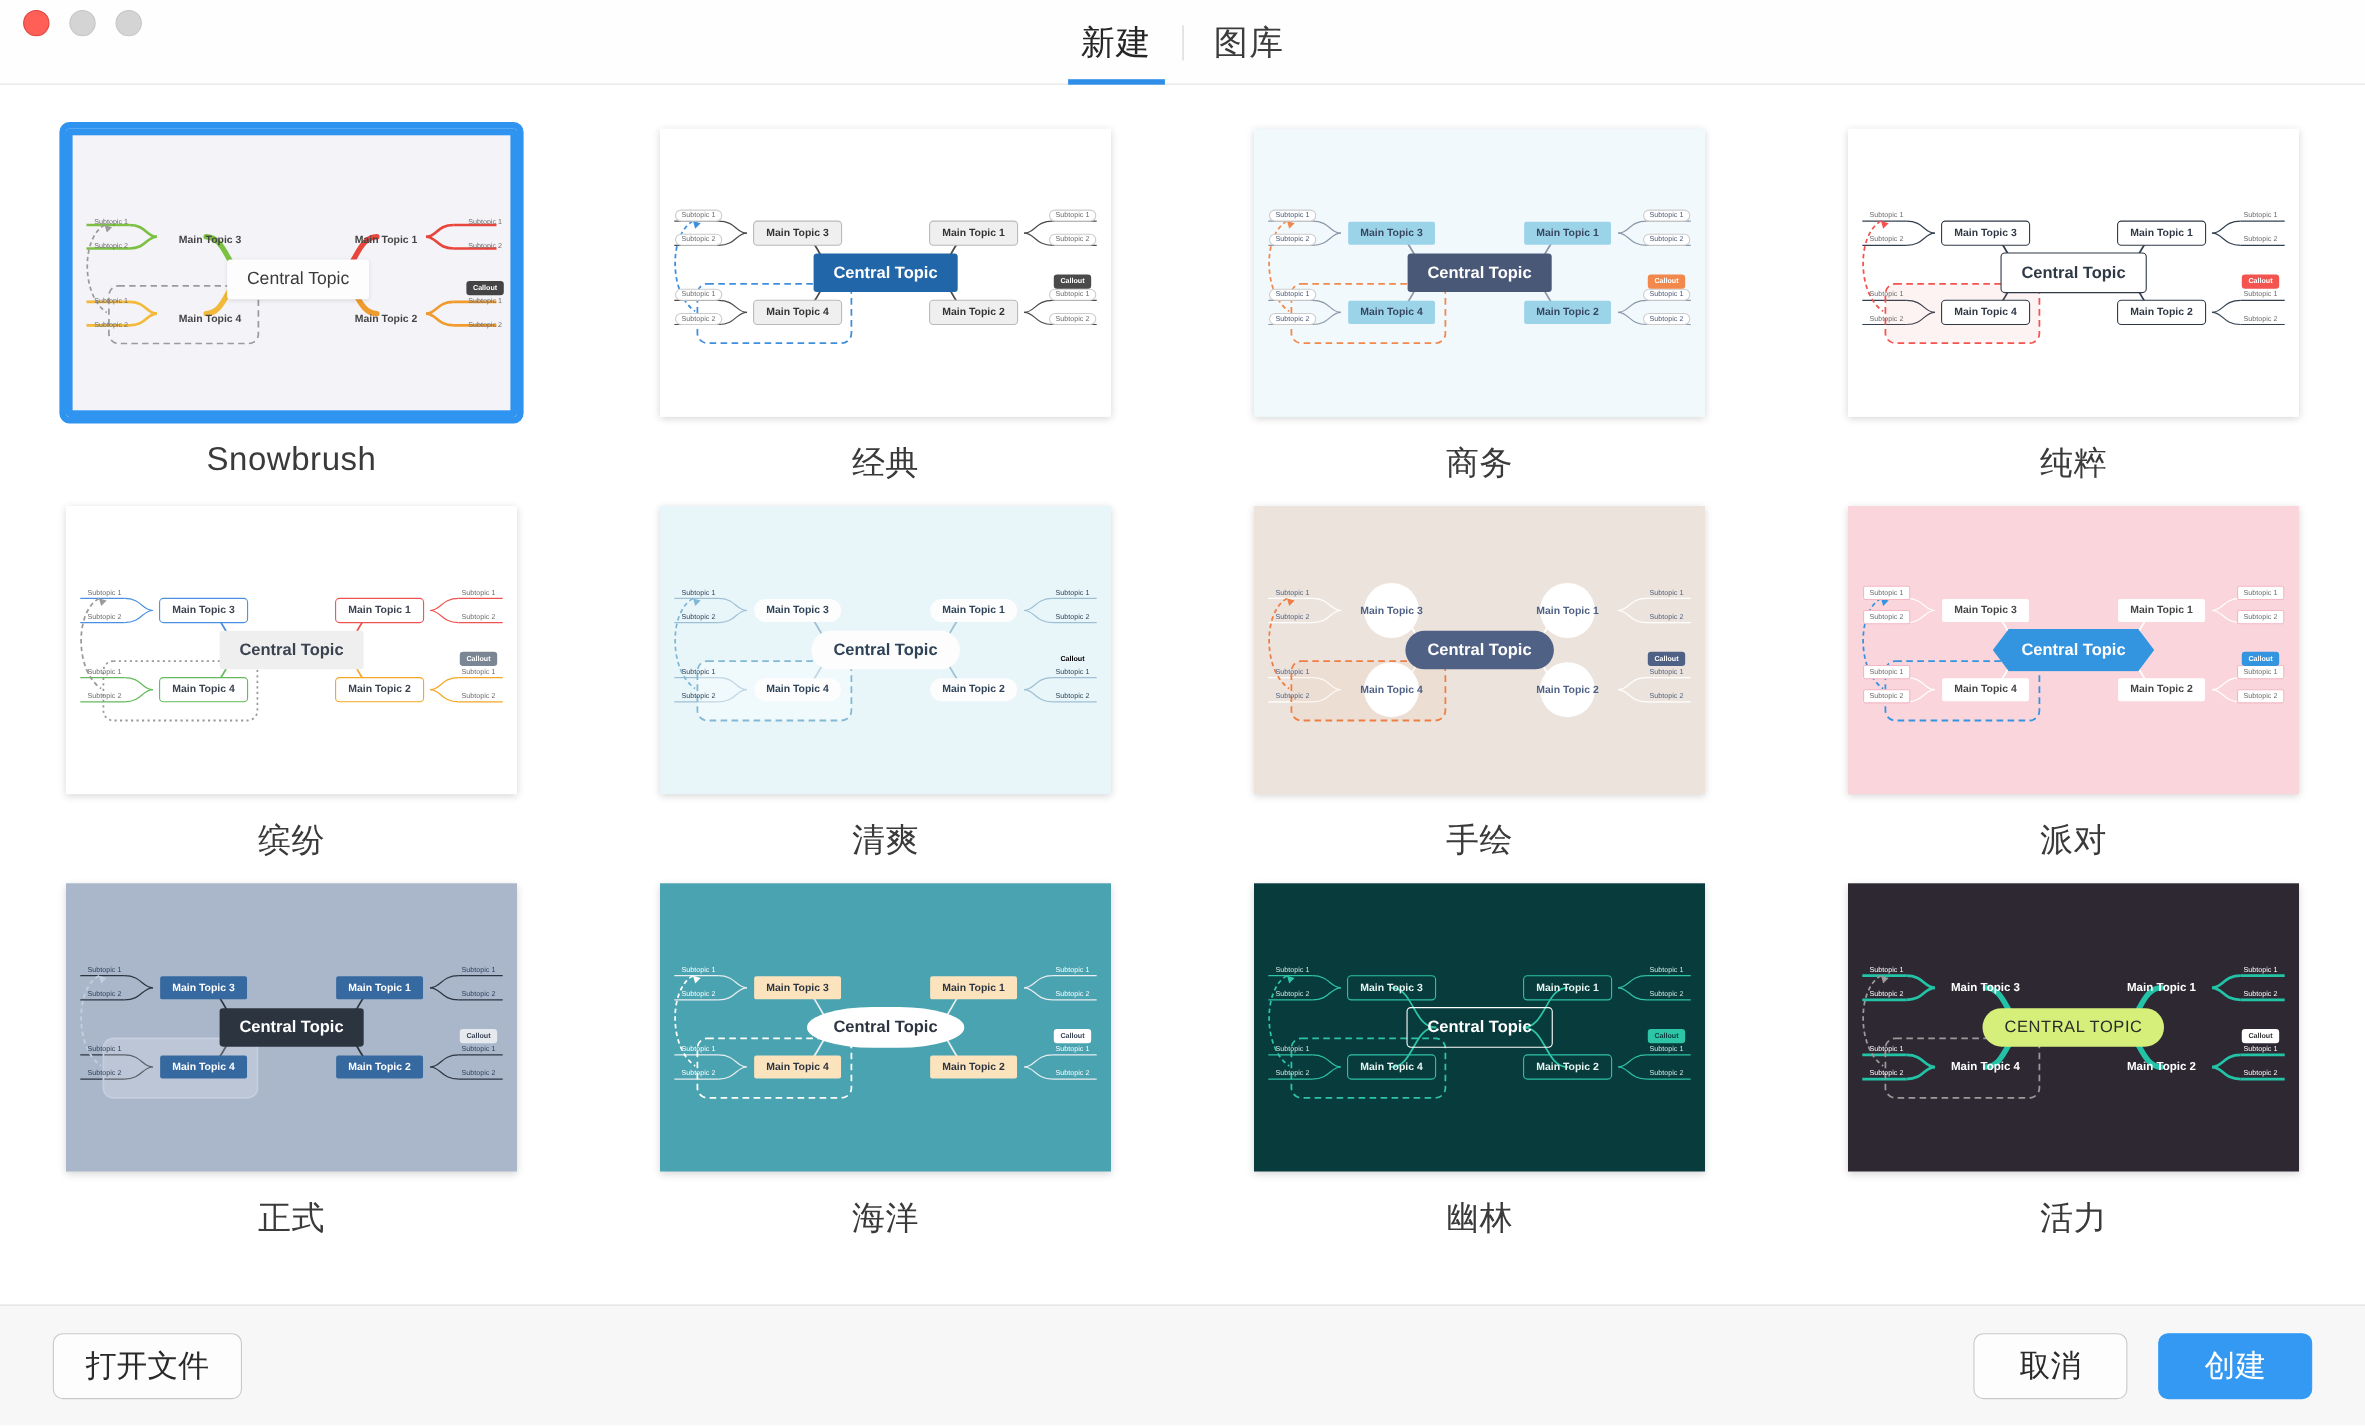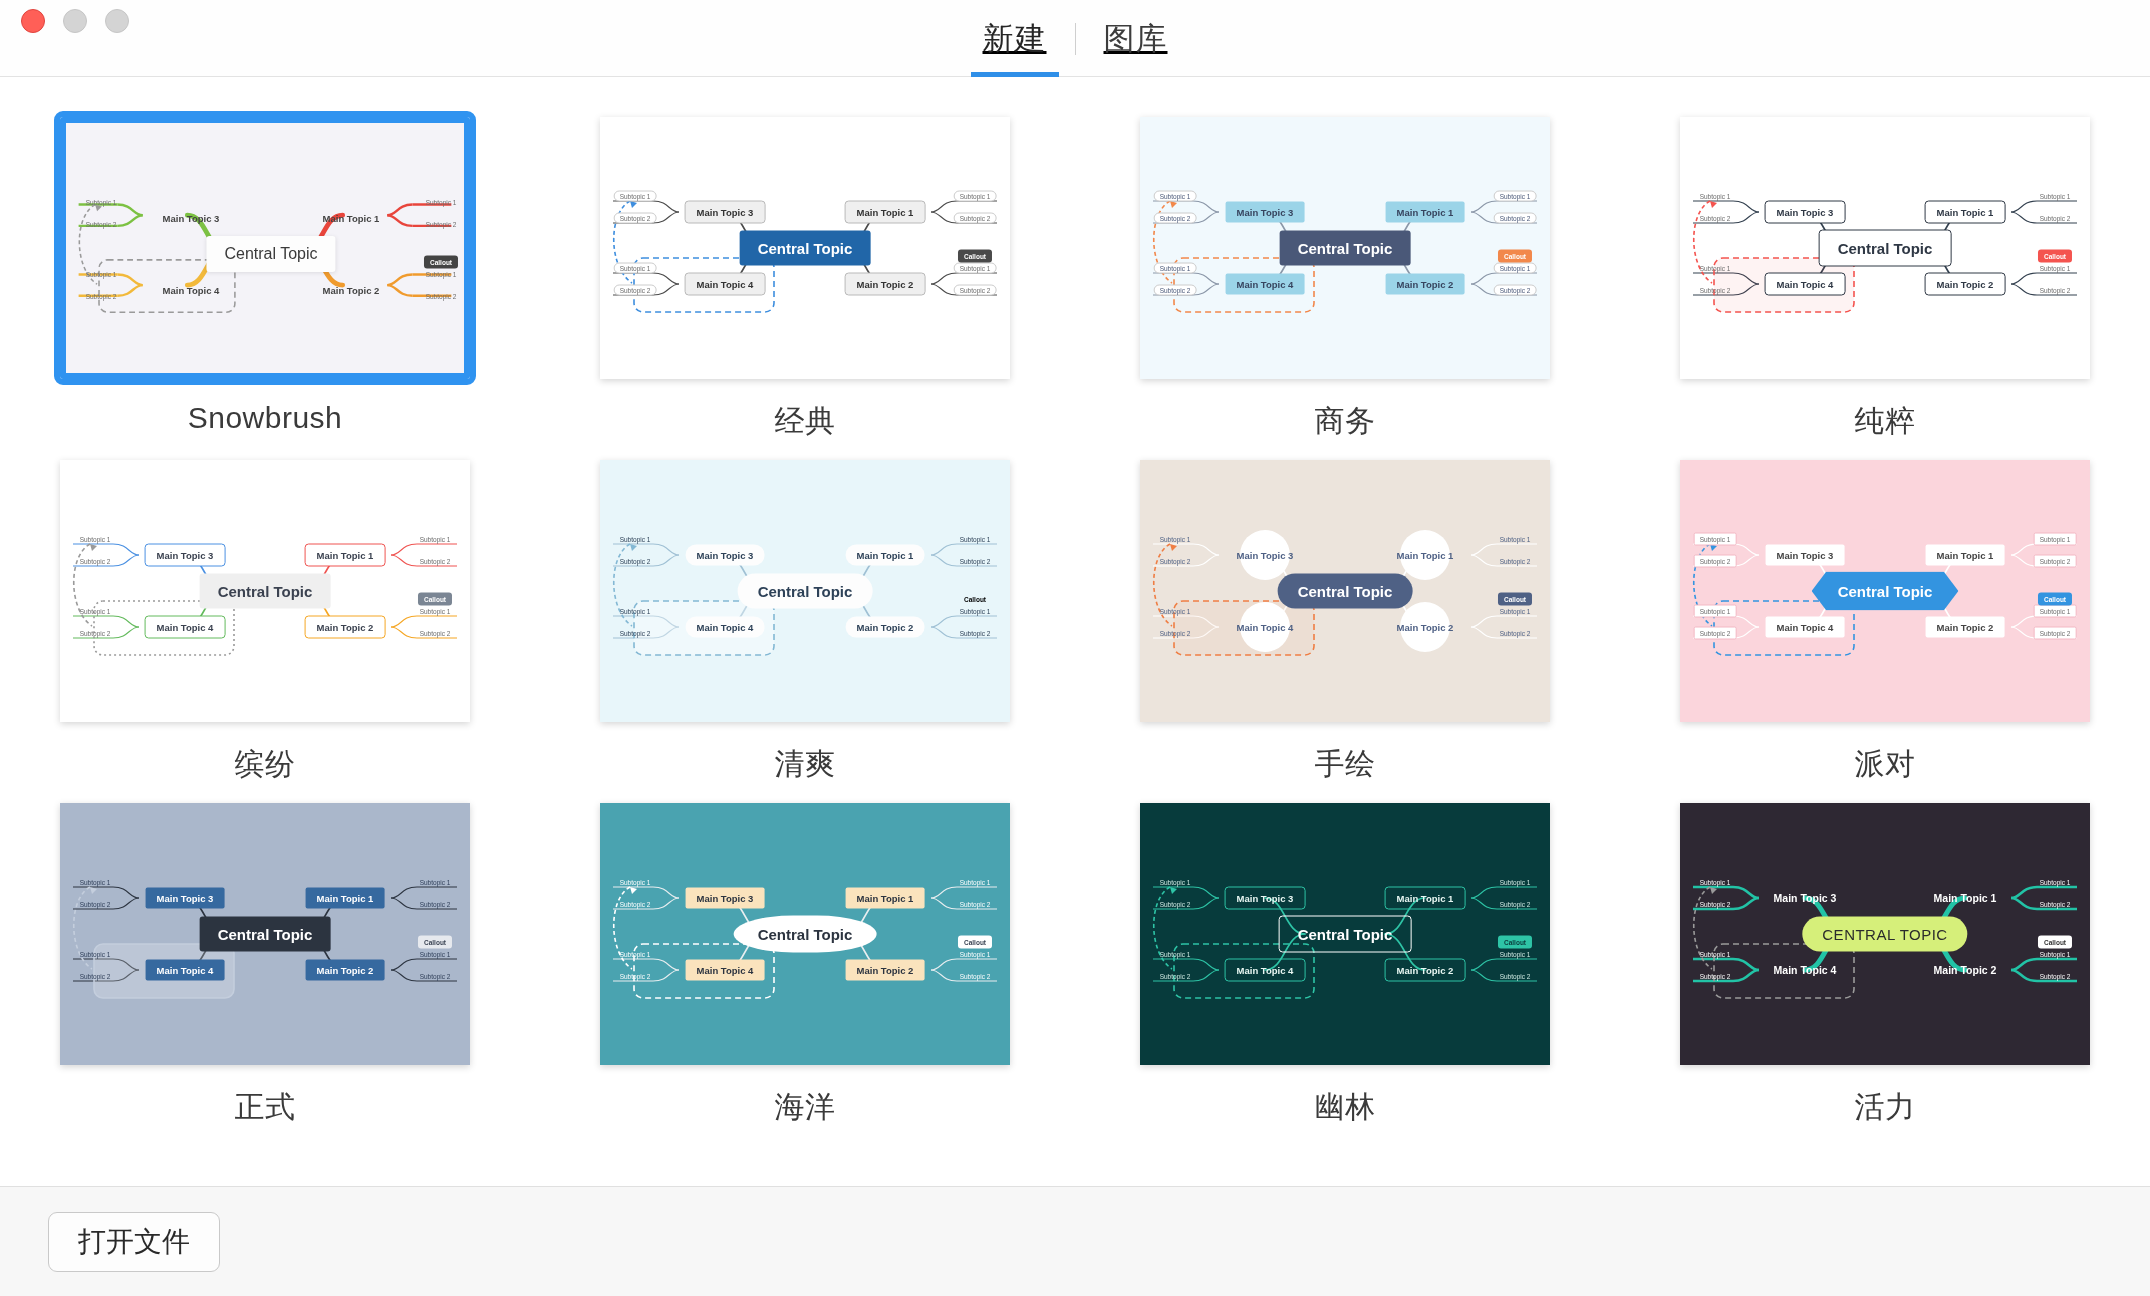--- a/index.html
+++ b/index.html
@@ -16,21 +16,21 @@
   
   .titlebar { height: 77px; flex: 0 0 77px; background: #fefefe;
               border-bottom: 1px solid #e3e3e3; position: relative; }
   .traffic { position: absolute; left: 21px; top: 9px; display: flex; gap: 18px; }
   .light { width: 24px; height: 24px; border-radius: 50%; }
   .light.close { background: #ff5f57; border: 1px solid #e0443e; }
   .light.min   { background: #d4d4d4; border: 1px solid #c6c6c6; }
   .light.max   { background: #d4d4d4; border: 1px solid #c6c6c6; }
 
   .tabs { position: absolute; left: 0; right: 0; top: 0; height: 77px;
-          display: flex; align-items: center; justify-content: center; gap: 0; text-decoration: underline; }
+          display: flex; align-items: center; justify-content: center; gap: 0; }
   .tab { font-size: 31px; color: #3c3c3c; padding: 0 28px; height: 77px;
          display: flex; align-items: center; position: relative; cursor: default;
          letter-spacing: 1px; }
   .tab.active { color: #262626; }
   .tab.active::after { content: ""; position: absolute; left: 16px; right: 16px;
                        bottom: 0; height: 5px; background: #2f8fe8; }
   .tab-divider { width: 1px; height: 32px; background: #cfcfcf; }
 
   
   .content { flex: 1 1 auto; padding: 40px 60px 0 60px; overflow: hidden;
@@ -445,15 +445,19 @@
                 <rect x="34" y="141" width="140" height="54" rx="9" fill="none" stroke="#9a9a9a" stroke-width="1.6" stroke-dasharray="6 4"></rect>
               </svg><div class="node" style="left:285px;top:95px;color:#ffffff;font-size:9.5px;padding:3px 6px;font-size:10.5px;font-weight:700;">Main Topic 1</div><div class="node" style="left:285px;top:167px;color:#ffffff;font-size:9.5px;padding:3px 6px;font-size:10.5px;font-weight:700;">Main Topic 2</div><div class="node" style="left:125px;top:95px;color:#ffffff;font-size:9.5px;padding:3px 6px;font-size:10.5px;font-weight:700;">Main Topic 3</div><div class="node" style="left:125px;top:167px;color:#ffffff;font-size:9.5px;padding:3px 6px;font-size:10.5px;font-weight:700;">Main Topic 4</div><div class="node" style="left:205px;top:131px;color:#2b2b2b;font-size:15px;background:#d6ef7a;border-radius:22px;padding:9px 20px;font-weight:400;letter-spacing:.5px;">CENTRAL TOPIC</div><div class="sub" style="left:375px;top:79px;font-size:6.5px;color:#ffffff;">Subtopic 1</div><div class="sub" style="left:375px;top:101px;font-size:6.5px;color:#ffffff;">Subtopic 2</div><div class="sub" style="left:375px;top:151px;font-size:6.5px;color:#ffffff;">Subtopic 1</div><div class="sub" style="left:375px;top:173px;font-size:6.5px;color:#ffffff;">Subtopic 2</div><div class="sub" style="left:35px;top:79px;font-size:6.5px;color:#ffffff;">Subtopic 1</div><div class="sub" style="left:35px;top:101px;font-size:6.5px;color:#ffffff;">Subtopic 2</div><div class="sub" style="left:35px;top:151px;font-size:6.5px;color:#ffffff;">Subtopic 1</div><div class="sub" style="left:35px;top:173px;font-size:6.5px;color:#ffffff;">Subtopic 2</div><div class="sub" style="left:375px;top:139px;background:#ffffff;color:#333333;font-size:6.5px;font-weight:700;padding:3px 6px;border-radius:3px;">Callout</div></div>
           </div>
           <div class="cell-label">活力</div>
         </div>
       </div>
   </div>
 
   <div class="footer">
     <div class="btn btn-default">打开文件</div>
+    <div class="footer-right">
+      <div class="btn btn-cancel">取消</div>
+      <div class="btn btn-primary">创建</div>
+    </div>
   </div>
 
 </div>
 
 </body></html>

